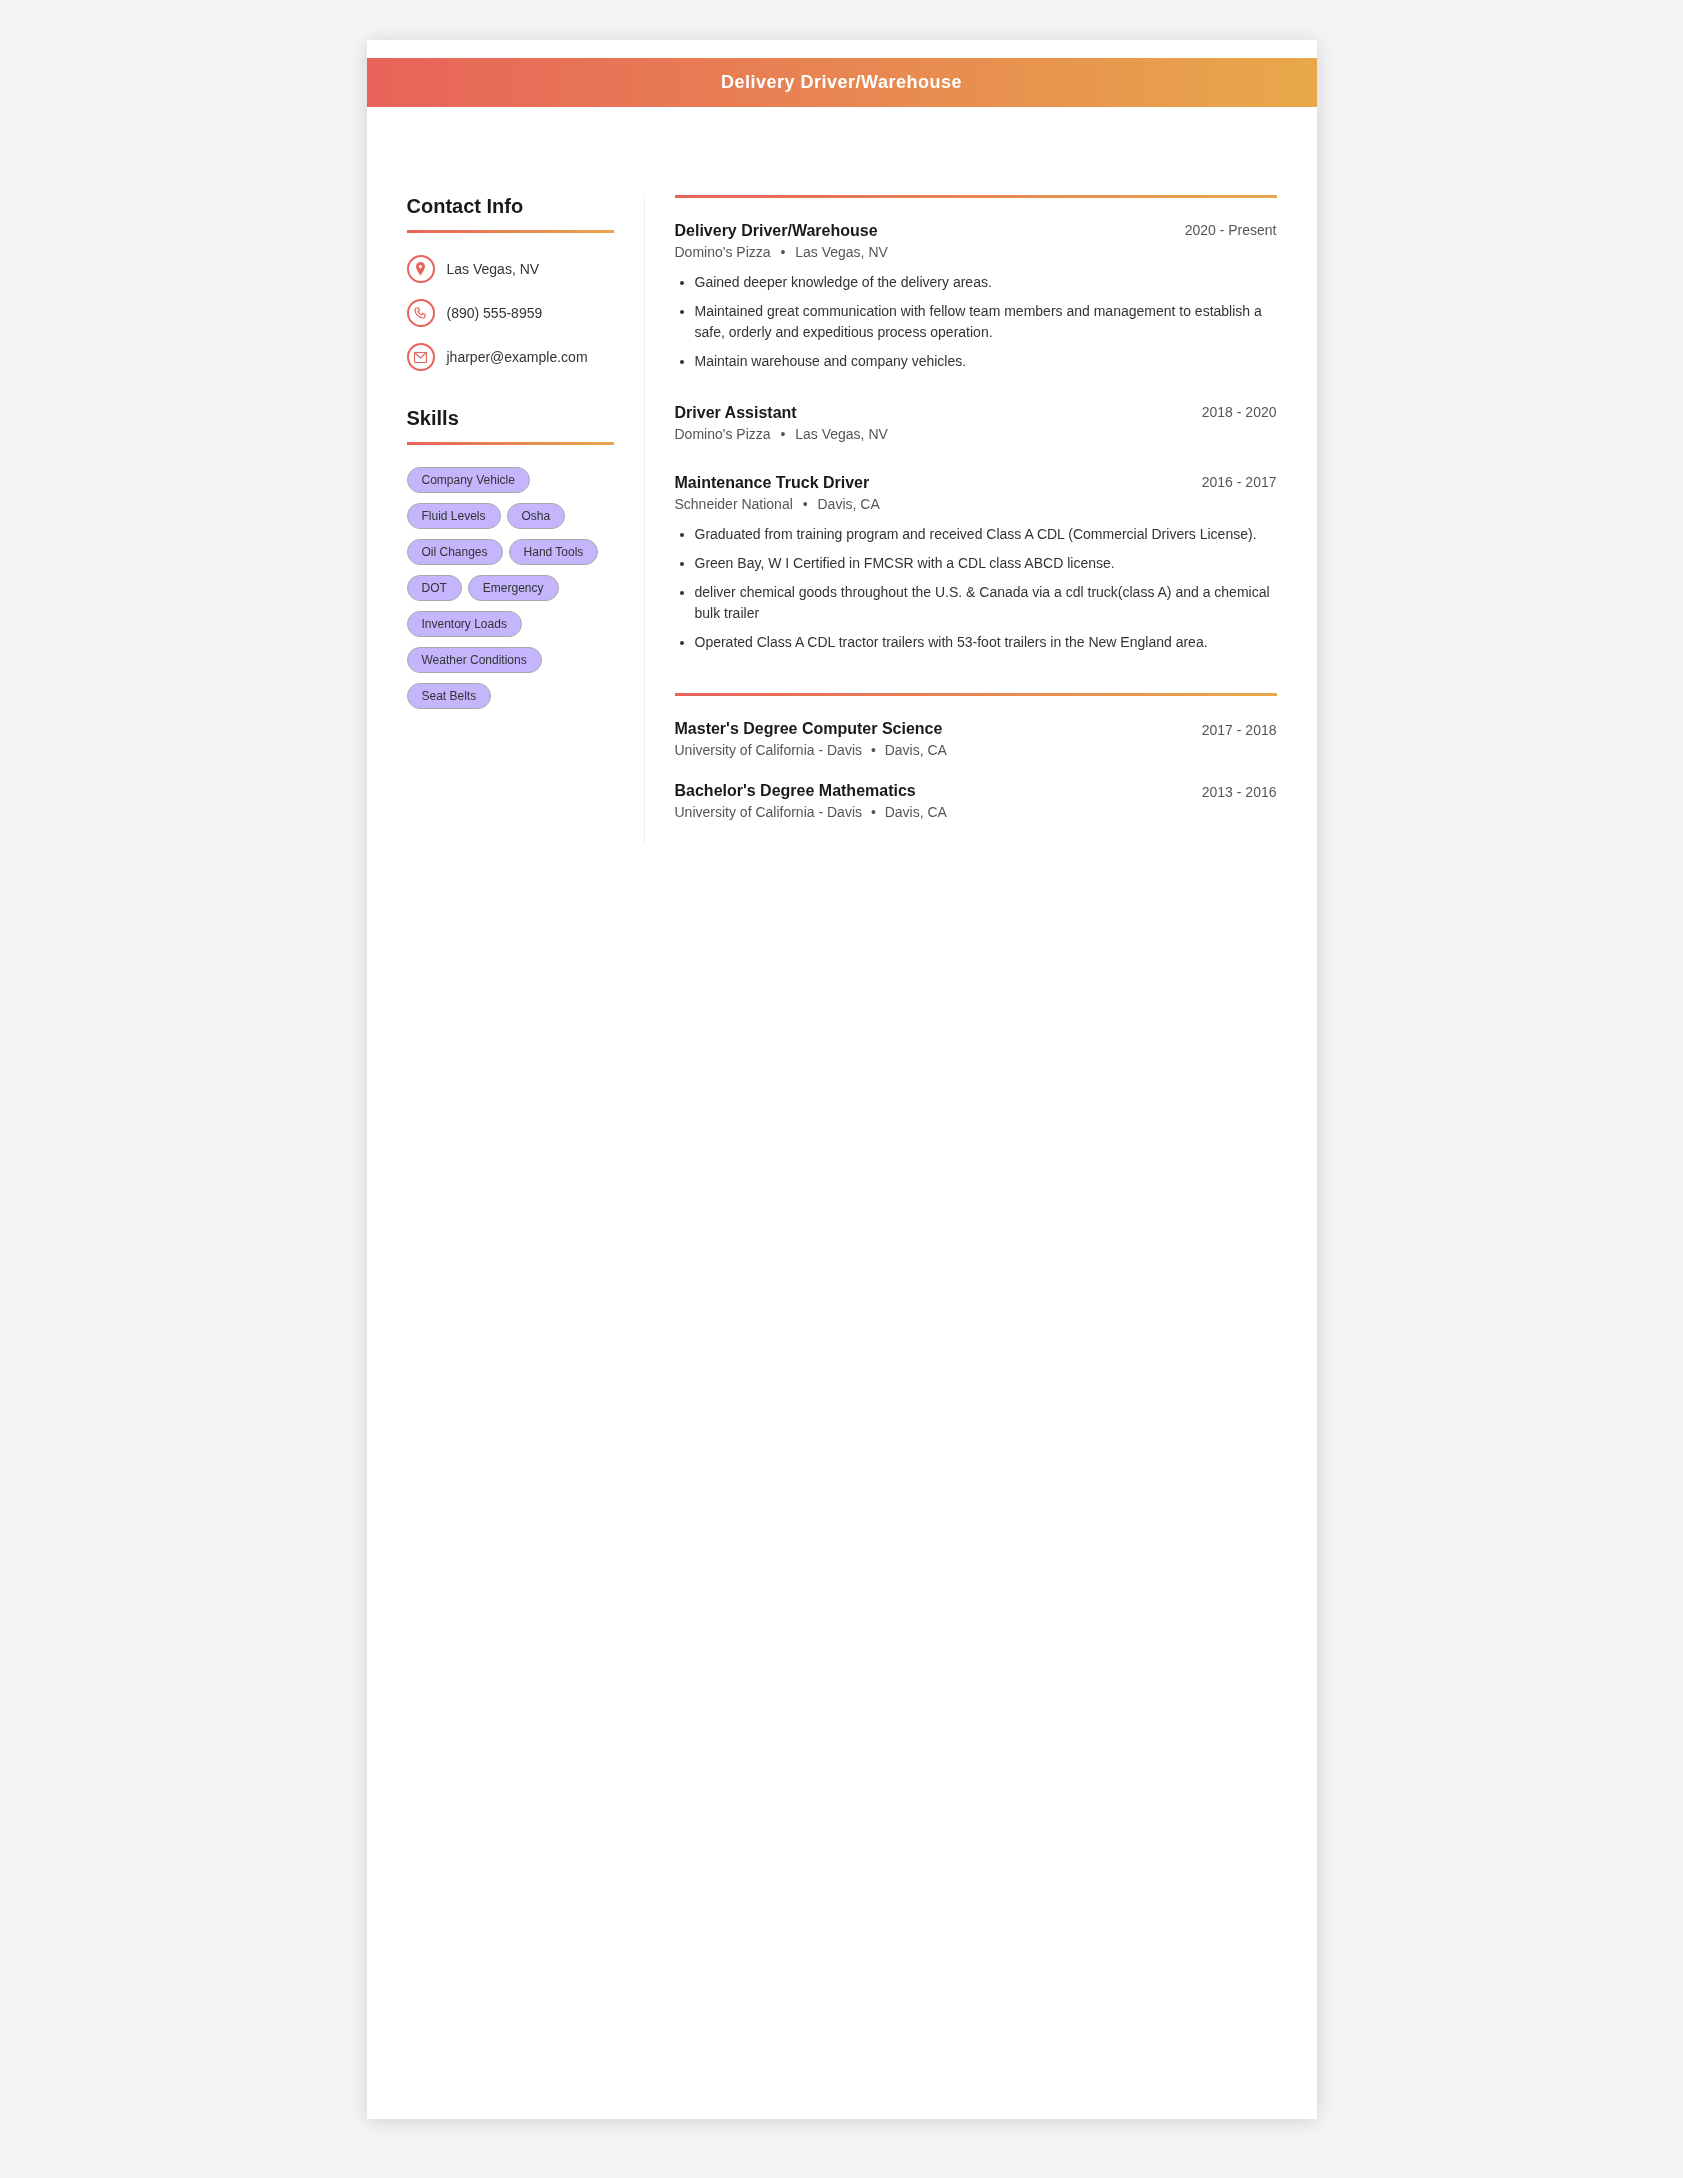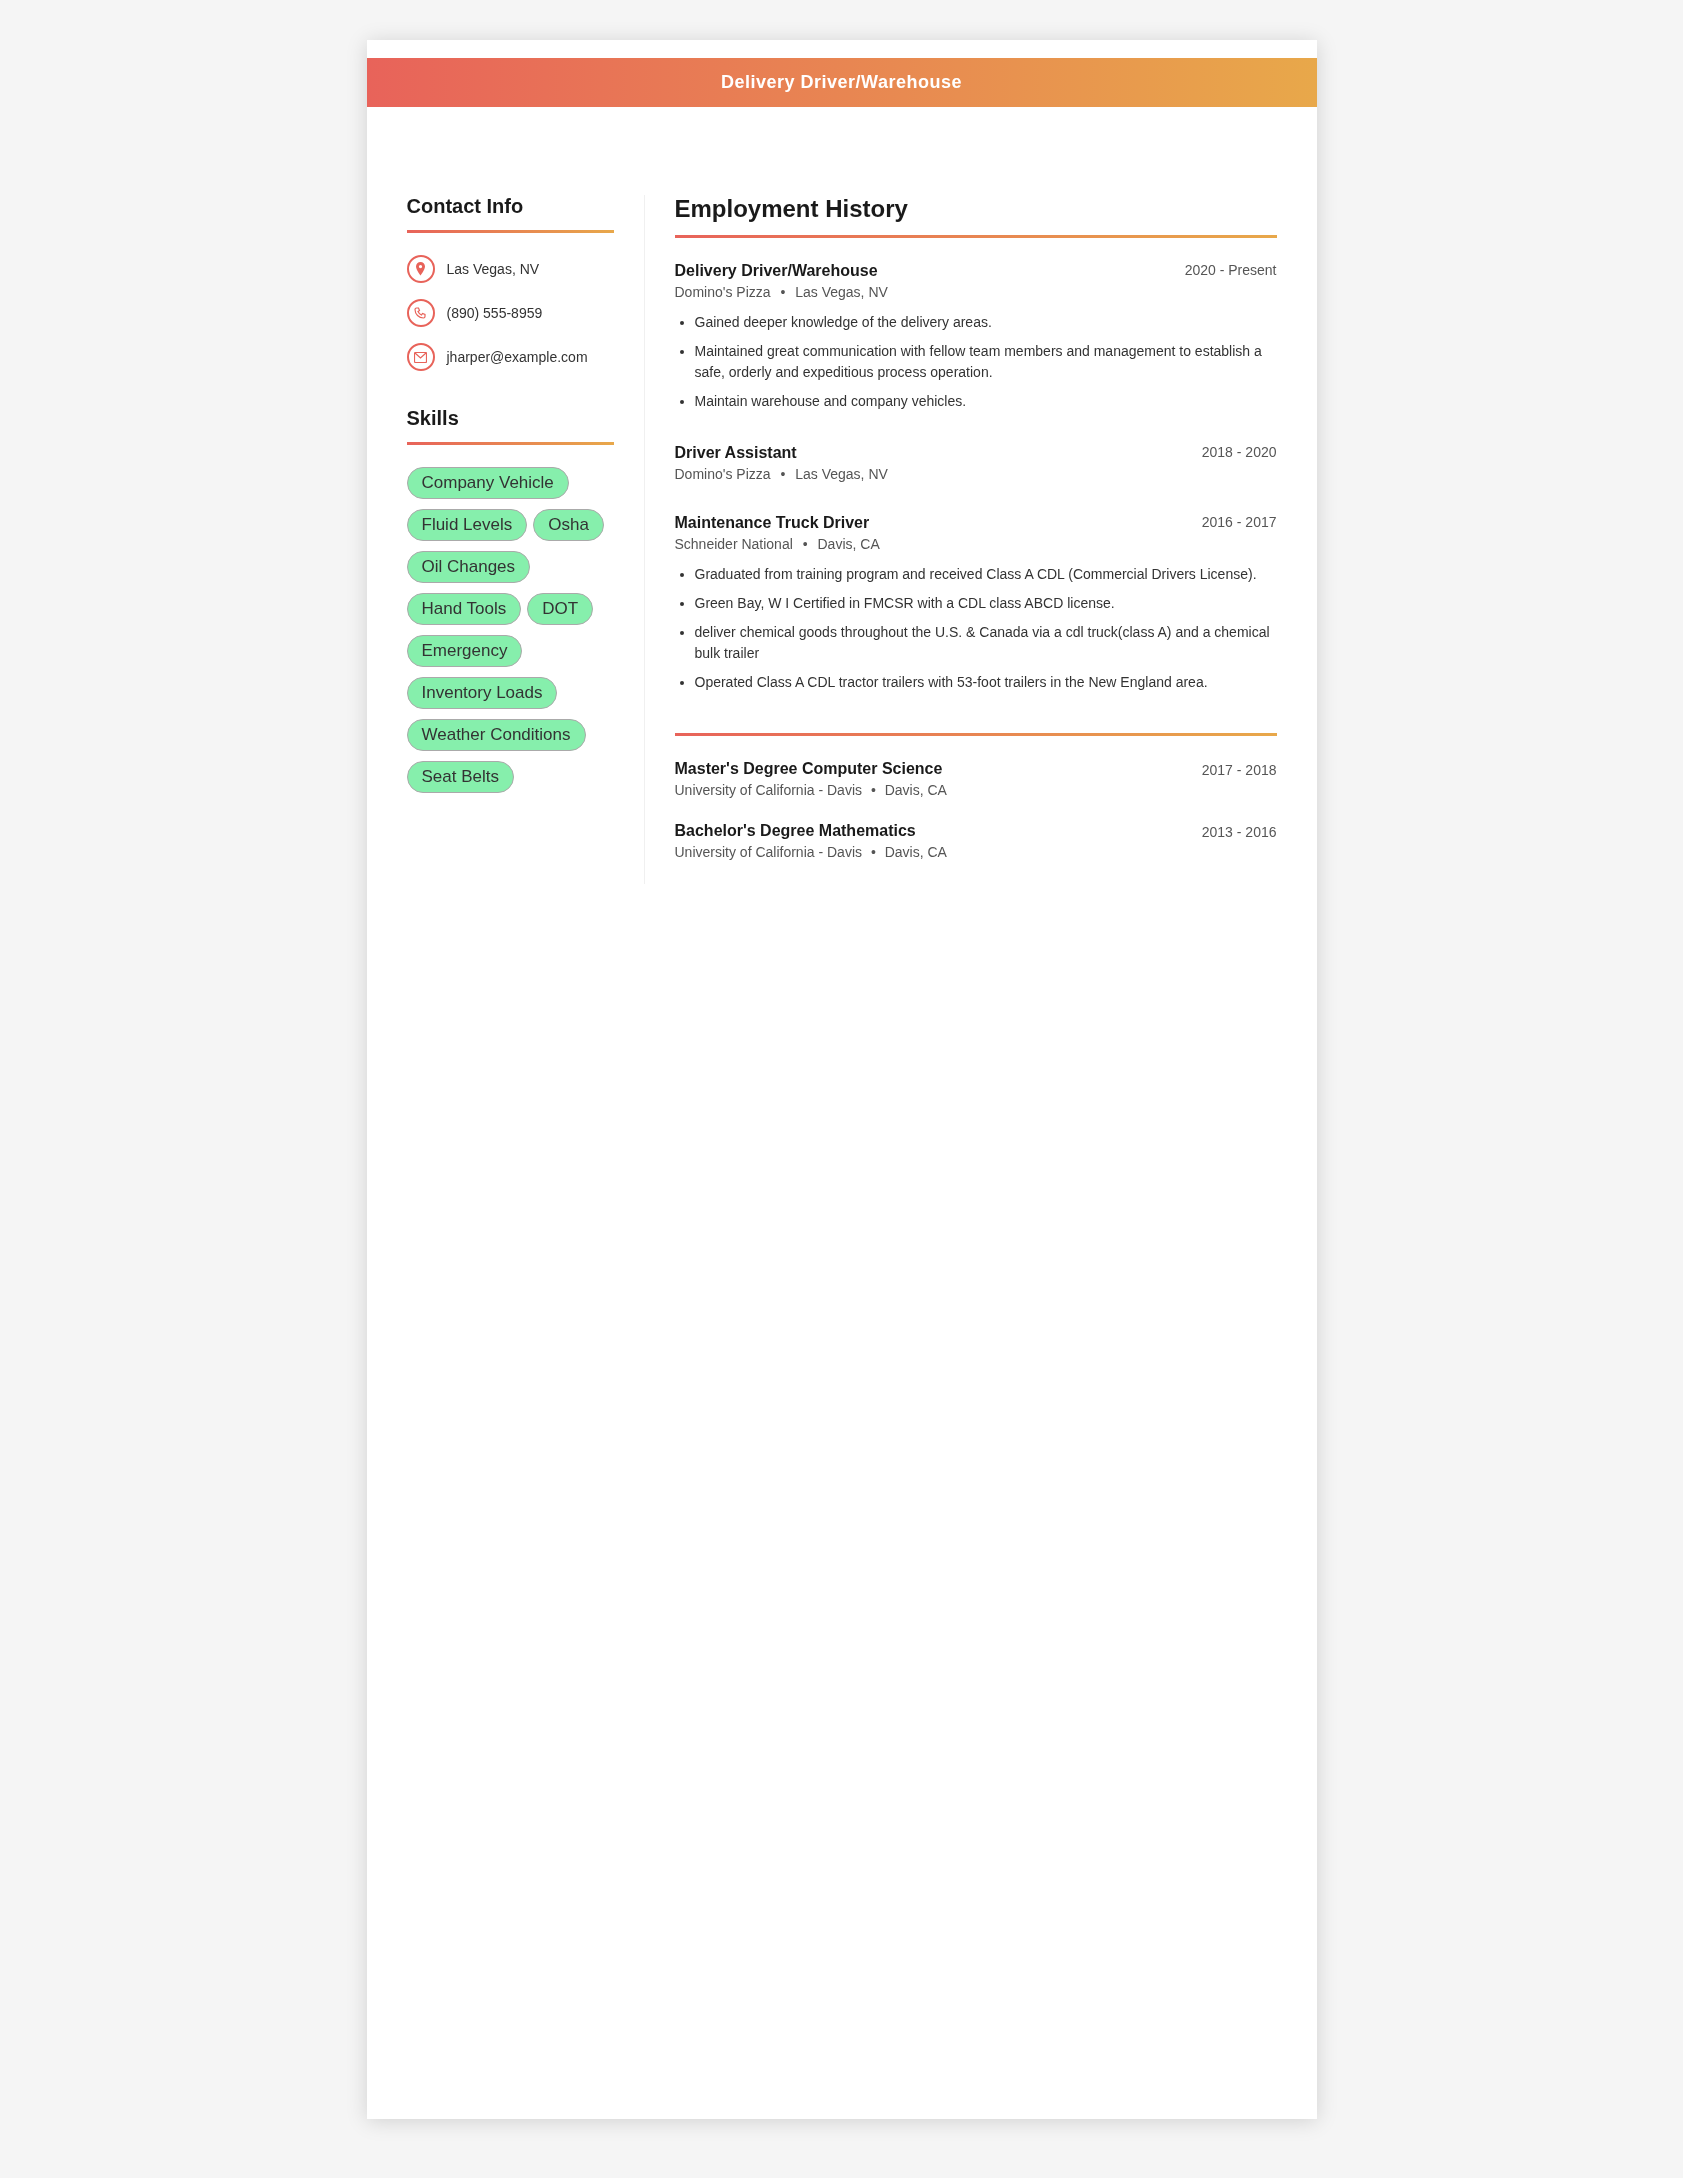--- a/index.html
+++ b/index.html
@@ -108,24 +108,24 @@
 
     .skills-section {
       margin-top: 36px;
     }
 
     .skill-tag {
       display: inline-block;
       border: 1.5px solid #aaa;
       border-radius: 20px;
       padding: 5px 14px;
-      font-size: 17px;
+      font-size: 12px;
       color: #333;
       margin: 0 6px 10px 0;
-      background: #86efac;
+      background: #c4b5fd;
     }
 
     
     .main-content {
       flex: 1;
       padding: 0 40px 0 30px;
       border-left: 1px solid #f0f0f0;
     }
 
     .section-title {
@@ -273,21 +273,20 @@
         <div>
           
         <span class="skill-tag">Company Vehicle</span><span class="skill-tag">Fluid Levels</span><span class="skill-tag">Osha</span><span class="skill-tag">Oil Changes</span><span class="skill-tag">Hand Tools</span><span class="skill-tag">DOT</span><span class="skill-tag">Emergency</span><span class="skill-tag">Inventory Loads</span><span class="skill-tag">Weather Conditions</span><span class="skill-tag">Seat Belts</span></div>
       </div>
 
     </div>
 
     <div class="main-content">
 
       <div>
-        <div class="section-title">Employment History</div>
         <div class="section-divider"></div>
         <div id="jobs-container">
             <div class="job-block">
               <div class="job-header">
                 <div class="job-title">Delivery Driver/Warehouse</div>
                 <div class="job-date">2020 - Present</div>
               </div>
               <div class="job-company">Domino's Pizza <span class="bullet">•</span> Las Vegas, NV</div>
               <ul class="job-bullets">
                 <li>Gained deeper knowledge of the delivery areas.</li>

